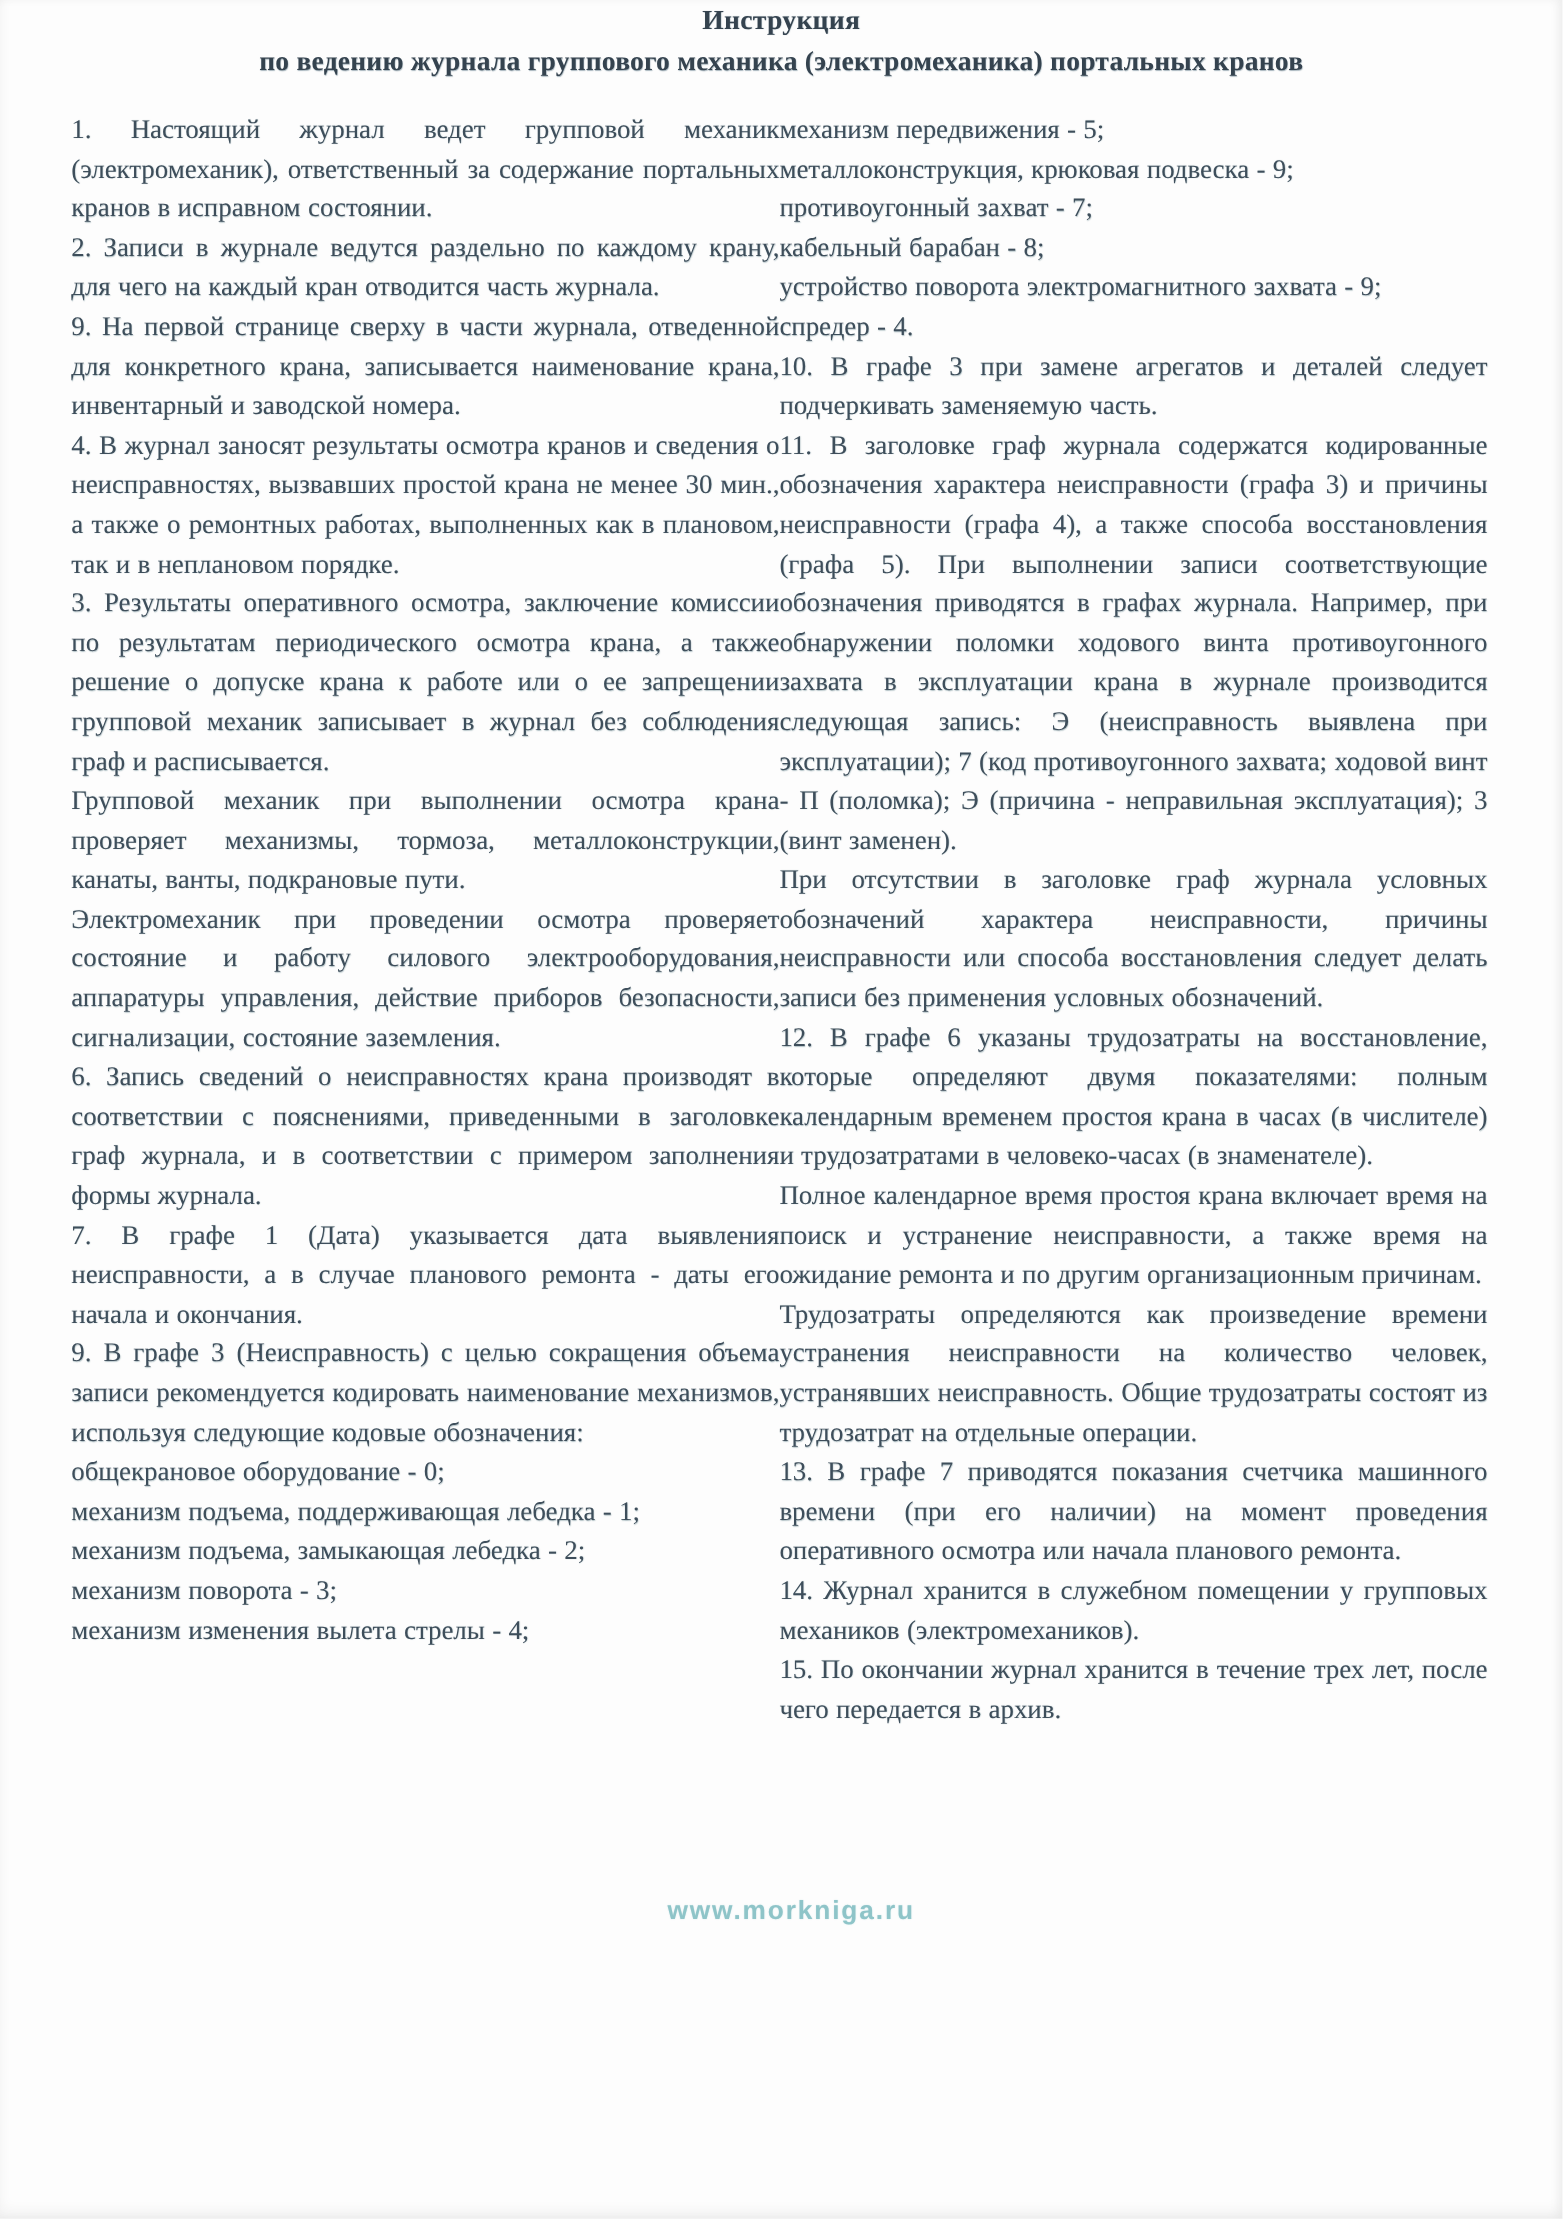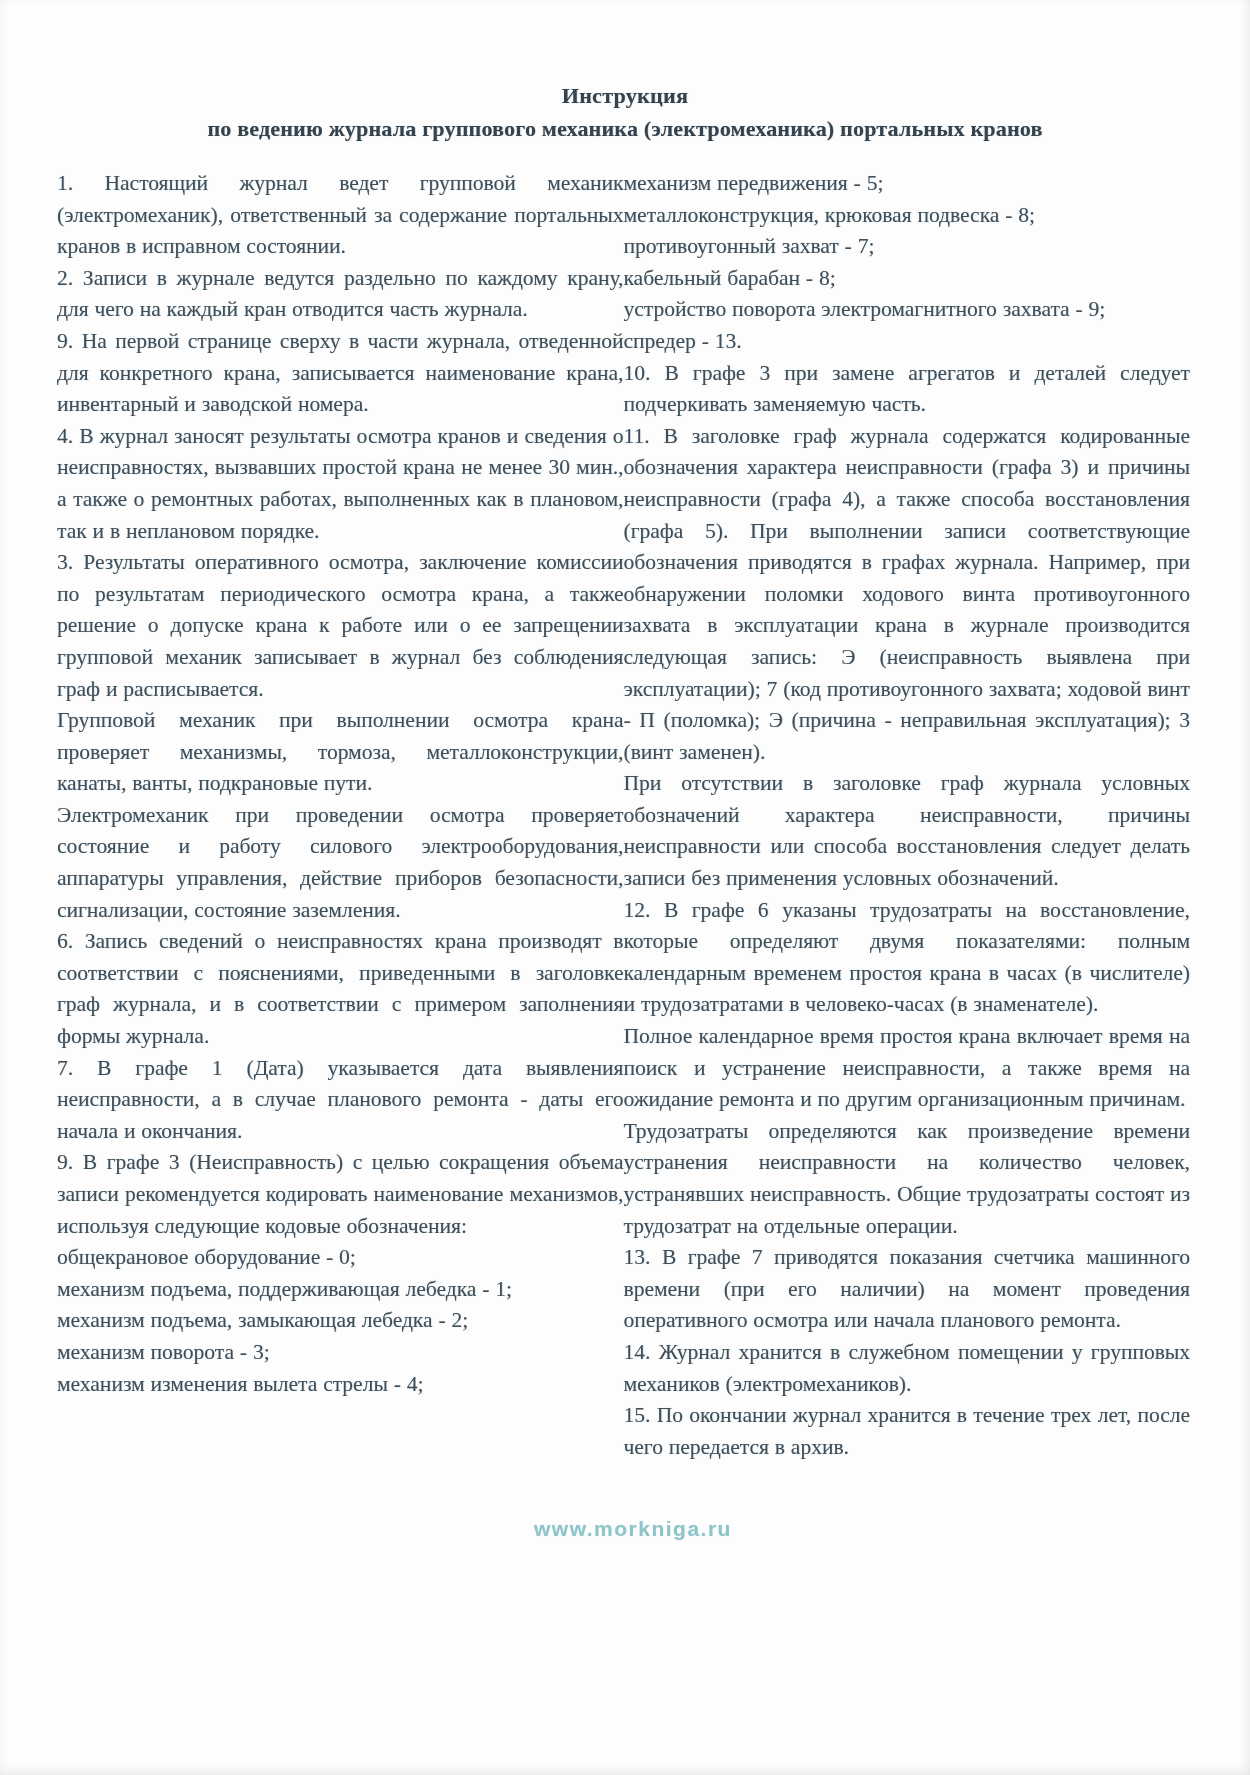--- a/index.html
+++ b/index.html
@@ -15,21 +15,20 @@
     background: var(--bg, #fdfdfd);
     font-family: "Liberation Serif", "DejaVu Serif", serif;
     color: var(--text, #3e4e5b);
     overflow: hidden;
     box-shadow: inset -4px 0 8px rgba(0,0,0,0.04), inset 0 -6px 10px rgba(0,0,0,0.05);
   }
   .scan {
     filter: blur(0.35px);
   }
   .title-block {
-    padding-top: 80px;
     text-align: center;
     font-weight: bold;
     color: #35434f;
     text-shadow: 0.4px 0.4px 0.8px rgba(62,94,110,0.45);
   }
   .title-line1 {
     font-size: 22px;
     line-height: 32px;
     letter-spacing: 0.3px;
   }
@@ -93,25 +92,25 @@
           <p>7. В графе 1 (Дата) указывается дата выявления неисправности, а в случае планового ремонта - даты его начала и окончания.</p>
           <p>9. В графе 3 (Неисправность) с целью сокращения объема записи рекомендуется кодировать наименование механизмов, используя следующие кодовые обозначения:</p>
           <p>общекрановое оборудование - 0;</p>
           <p>механизм подъема, поддерживающая лебедка - 1;</p>
           <p>механизм подъема, замыкающая лебедка - 2;</p>
           <p>механизм поворота - 3;</p>
           <p>механизм изменения вылета стрелы - 4;</p>
         </div>
       <div class="col">
           <p>механизм передвижения - 5;</p>
-          <p>металлоконструкция, крюковая подвеска - 8;</p>
+          <p>металлоконструкция, крюковая подвеска - 9;</p>
           <p>противоугонный захват - 7;</p>
           <p>кабельный барабан - 8;</p>
           <p>устройство поворота электромагнитного захвата - 9;</p>
-          <p>спредер - 13.</p>
+          <p>спредер - 4.</p>
           <p>10. В графе 3 при замене агрегатов и деталей следует подчеркивать заменяемую часть.</p>
           <p>11. В заголовке граф журнала содержатся кодированные обозначения характера неисправности (графа 3) и причины неисправности (графа 4), а также способа восстановления (графа 5). При выполнении записи соответствующие обозначения приводятся в графах журнала. Например, при обнаружении поломки ходового винта противоугонного захвата в эксплуатации крана в журнале производится следующая запись: Э (неисправность выявлена при эксплуатации); 7 (код противоугонного захвата; ходовой винт - П (поломка); Э (причина - неправильная эксплуатация); 3 (винт заменен).</p>
           <p>При отсутствии в заголовке граф журнала условных обозначений характера неисправности, причины неисправности или способа восстановления следует делать записи без применения условных обозначений.</p>
           <p>12. В графе 6 указаны трудозатраты на восстановление, которые определяют двумя показателями: полным календарным временем простоя крана в часах (в числителе) и трудозатратами в человеко-часах (в знаменателе).</p>
           <p>Полное календарное время простоя крана включает время на поиск и устранение неисправности, а также время на ожидание ремонта и по другим организационным причинам.</p>
           <p>Трудозатраты определяются как произведение времени устранения неисправности на количество человек, устранявших неисправность. Общие трудозатраты состоят из трудозатрат на отдельные операции.</p>
           <p>13. В графе 7 приводятся показания счетчика машинного времени (при его наличии) на момент проведения оперативного осмотра или начала планового ремонта.</p>
           <p>14. Журнал хранится в служебном помещении у групповых механиков (электромехаников).</p>
           <p>15. По окончании журнал хранится в течение трех лет, после чего передается в архив.</p>
         </div>

